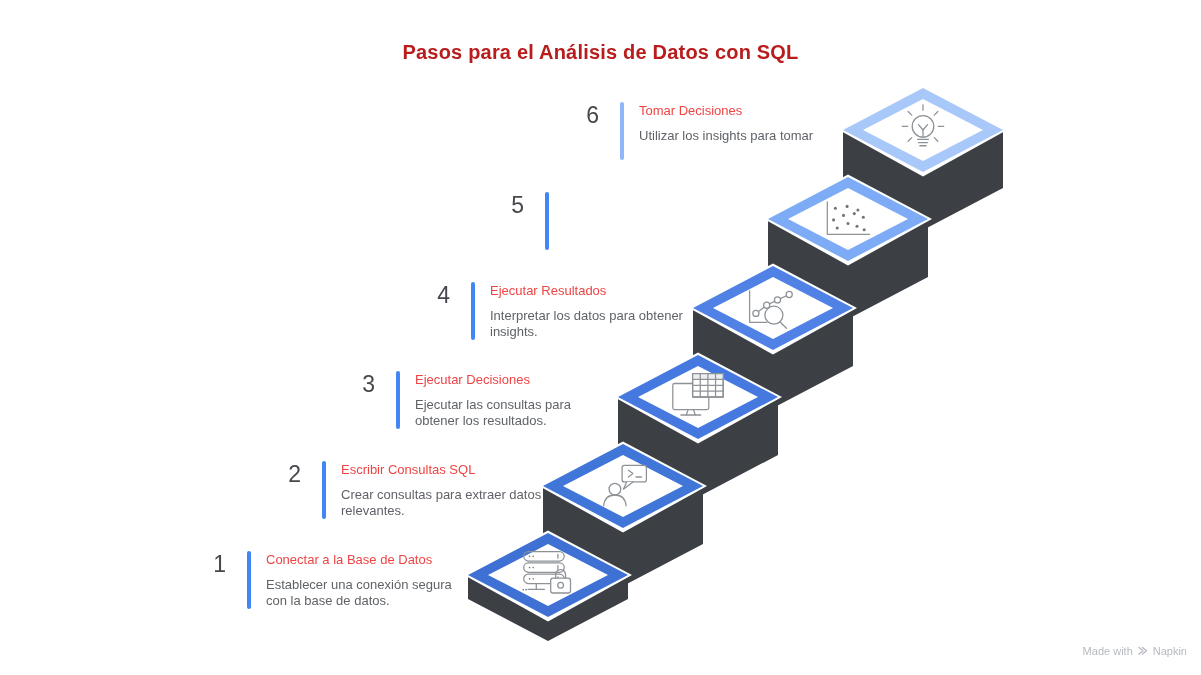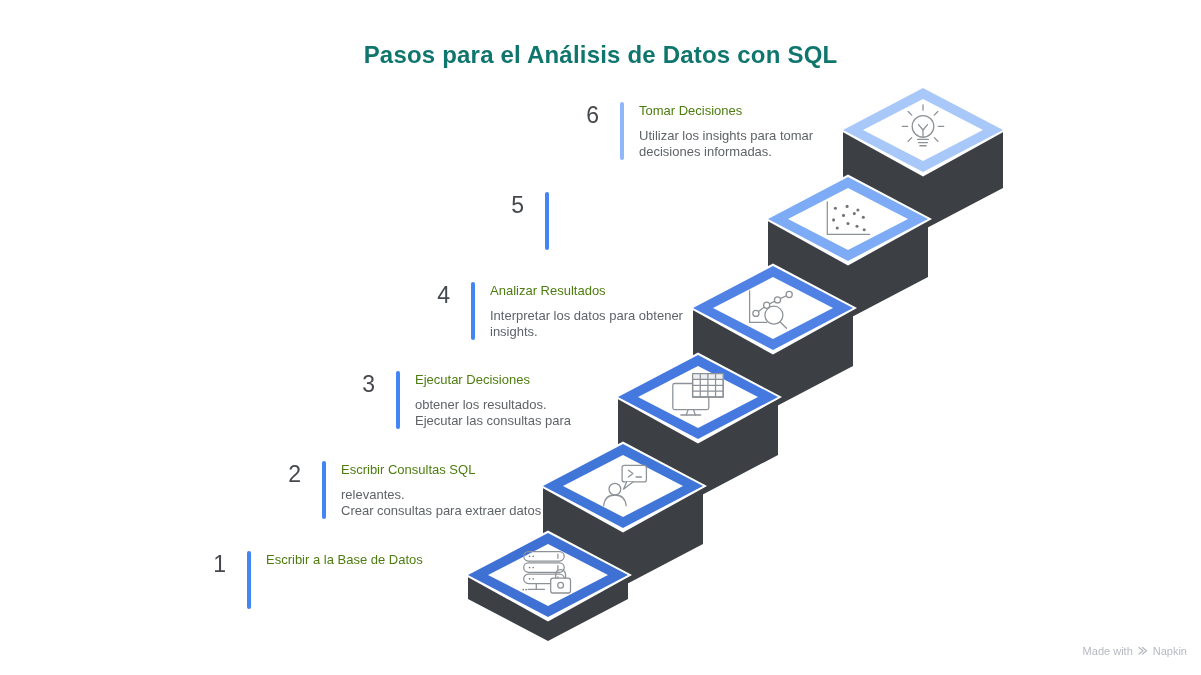--- a/index.html
+++ b/index.html
@@ -1,25 +1,25 @@
 <!DOCTYPE html>
 <html><head>
 <meta charset="utf-8">
 <style>
   html,body{margin:0;padding:0;background:#fff;}
   .canvas{position:relative;width:1201px;height:675px;background:#ffffff;overflow:hidden;
           font-family:"Liberation Sans",sans-serif;}
   .page-title{position:absolute;top:41px;left:0;width:100%;text-align:center;margin:0;
-              font-size:24px;font-weight:700;color:#0f766e;letter-spacing:.2px;}
+              font-size:20px;font-weight:700;color:#b91c1c;letter-spacing:.2px;}
   .stairs{position:absolute;left:0;top:0;}
   .step-row{position:absolute;display:flex;align-items:flex-start;}
   .step-num{width:34px;text-align:right;font-size:23px;color:#45484c;line-height:26px;font-weight:400;}
   .step-bar{width:4px;height:58px;border-radius:2px;margin-left:21px;flex:none;}
   .step-text{margin-left:15px;width:232px;}
-  .step-title{font-size:13px;color:#4d7c0f;line-height:16px;margin:1px 0 9px 0;}
+  .step-title{font-size:13px;color:#ef4444;line-height:16px;margin:1px 0 9px 0;}
   .step-desc{font-size:13px;color:#5f6368;line-height:16px;}
   .pos-1{left:192px;top:551px}
   .pos-2{left:267px;top:461px}
   .pos-3{left:341px;top:371px}
   .pos-4{left:416px;top:282px}
   .pos-5{left:490px;top:192px}
   .pos-6{left:565px;top:102px}
   .watermark{position:absolute;top:645px;right:14px;display:flex;align-items:flex-end;gap:4px;
              font-size:11px;color:#b6bac0;}
 </style>
@@ -152,73 +152,76 @@
         <path d="M8.5 3.5 L8.5 -0.5 A5.5 5.5 0 0 1 19.5 -0.5 L19.5 3.5"></path>
         <circle cx="14" cy="11.5" r="3.2"></circle>
       </g>
     </g>
   </svg>
 
   <div class="step-row pos-1">
     <div class="step-num">1</div>
     <div class="step-bar" style="background: rgb(66, 133, 244);"></div>
     <div class="step-text">
-      <div class="step-title">Escribir a la Base de Datos</div>
+      <div class="step-title">Conectar a la Base de Datos</div>
+      <div class="step-desc">
+        <div>Establecer una conexión segura</div>
+        <div>con la base de datos.</div>
+      </div>
     </div>
   </div>
 
   <div class="step-row pos-2">
     <div class="step-num">2</div>
     <div class="step-bar" style="background: rgb(66, 133, 244);"></div>
     <div class="step-text">
       <div class="step-title">Escribir Consultas SQL</div>
       <div class="step-desc">
+        <div>Crear consultas para extraer datos</div>
         <div>relevantes.</div>
-        <div>Crear consultas para extraer datos</div>
       </div>
     </div>
   </div>
 
   <div class="step-row pos-3">
     <div class="step-num">3</div>
     <div class="step-bar" style="background: rgb(66, 133, 244);"></div>
     <div class="step-text">
       <div class="step-title">Ejecutar Decisiones</div>
       <div class="step-desc">
+        <div>Ejecutar las consultas para</div>
         <div>obtener los resultados.</div>
-        <div>Ejecutar las consultas para</div>
       </div>
     </div>
   </div>
 
   <div class="step-row pos-4">
     <div class="step-num">4</div>
     <div class="step-bar" style="background: rgb(66, 133, 244);"></div>
     <div class="step-text">
-      <div class="step-title">Analizar Resultados</div>
+      <div class="step-title">Ejecutar Resultados</div>
       <div class="step-desc">
         <div>Interpretar los datos para obtener</div>
         <div>insights.</div>
       </div>
     </div>
   </div>
 
   <div class="step-row pos-5">
     <div class="step-num">5</div>
     <div class="step-bar" style="background: rgb(66, 133, 244);"></div>
   </div>
 
   <div class="step-row pos-6">
     <div class="step-num">6</div>
     <div class="step-bar" style="background: rgb(143, 183, 249);"></div>
     <div class="step-text">
       <div class="step-title">Tomar Decisiones</div>
       <div class="step-desc">
         <div>Utilizar los insights para tomar</div>
-        <div>decisiones informadas.</div>
       </div>
     </div>
   </div>
 
   <div class="watermark">
     <span>Made with</span>
     <svg width="12" height="12" viewBox="0 0 12 12" fill="none" stroke="#b6bac0" stroke-width="1.3" stroke-linecap="round" stroke-linejoin="round">
       <path d="M2 2.5 L6 5.75 L2 9"></path>
       <path d="M5.5 2.5 L9.5 5.75 L5.5 9"></path>
     </svg>

